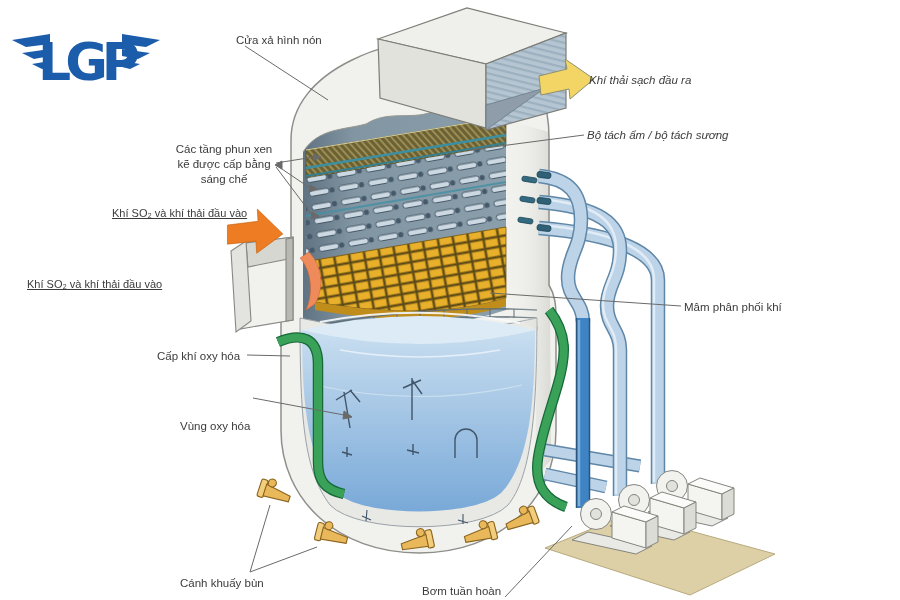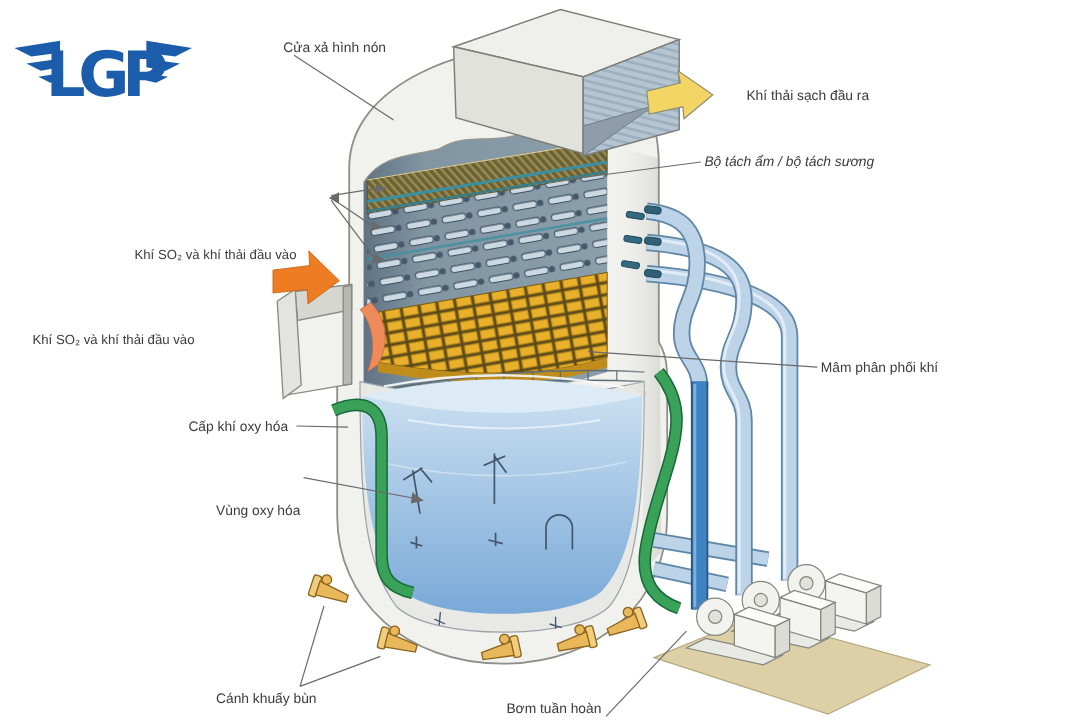--- a/index.html
+++ b/index.html
@@ -1,21 +1,21 @@
 <!DOCTYPE html>
 <html><head>
 <meta charset="utf-8">
 <style>
   html,body{margin:0;padding:0;background:#ffffff;}
   #stage{position:relative;width:900px;height:600px;background:#ffffff;overflow:hidden;
          font-family:"Liberation Sans","DejaVu Sans",sans-serif;}
   #diagram{position:absolute;left:0;top:0;}
   .lbl{position:absolute;font-size:11.5px;line-height:1.3;color:#3b3b3b;white-space:nowrap;}
   .lbl.multi{white-space:normal;text-align:center;width:104px;}
-  .small{font-size:11px;}
+  .small{font-size:11px;text-decoration:underline;}
 </style>
 </head>
 <body>
 
 <div id="stage">
 
 <svg id="diagram" width="900" height="600" viewBox="0 0 900 600">
   <defs>
     <linearGradient id="liqGrad" x1="0" y1="0" x2="0" y2="1">
       <stop offset="0" stop-color="#c9def0"></stop>
@@ -275,22 +275,23 @@
     <g>
       <polygon points="122,34 160,40 146,47 122,44"></polygon>
       <polygon points="122,49 150,53 138,59 122,56"></polygon>
       <polygon points="122,61 140,64 130,69 122,67"></polygon>
     </g>
     <text x="86" y="80" text-anchor="middle" font-family="DejaVu Sans, sans-serif" font-size="52" font-weight="bold" letter-spacing="-6" fill="#1b5cab">LGP</text>
   </g>
 </svg>
 
 <div class="lbl" style="left:203px;top:33px;margin-left:33px;">Cửa xả hình nón</div>
-<div class="lbl" style="left:622px;top:73px;">Khí thải sạch đầu ra</div>
+<div class="lbl" style="left:589px;top:73px;font-style:italic;">Khí thải sạch đầu ra</div>
 <div class="lbl" style="left:587px;top:128px;font-style:italic;">Bộ tách ẩm / bộ tách sương</div>
+<div class="lbl multi" style="left:172px;top:142px;">Các tầng phun xen kẽ được cấp bằng sáng chế</div>
 <div class="lbl small" style="left:112px;top:206px;">Khí SO₂ và khí thải đầu vào</div>
 <div class="lbl small" style="left:27px;top:277px;">Khí SO₂ và khí thải đầu vào</div>
 <div class="lbl" style="left:684px;top:300px;">Mâm phân phối khí</div>
 <div class="lbl" style="left:157px;top:349px;">Cấp khí oxy hóa</div>
 <div class="lbl" style="left:180px;top:391px;margin-top:28px;">Vùng oxy hóa</div>
 <div class="lbl" style="left:180px;top:576px;">Cánh khuấy bùn</div>
 <div class="lbl" style="left:422px;top:584px;">Bơm tuần hoàn</div>
 
 </div>
 

